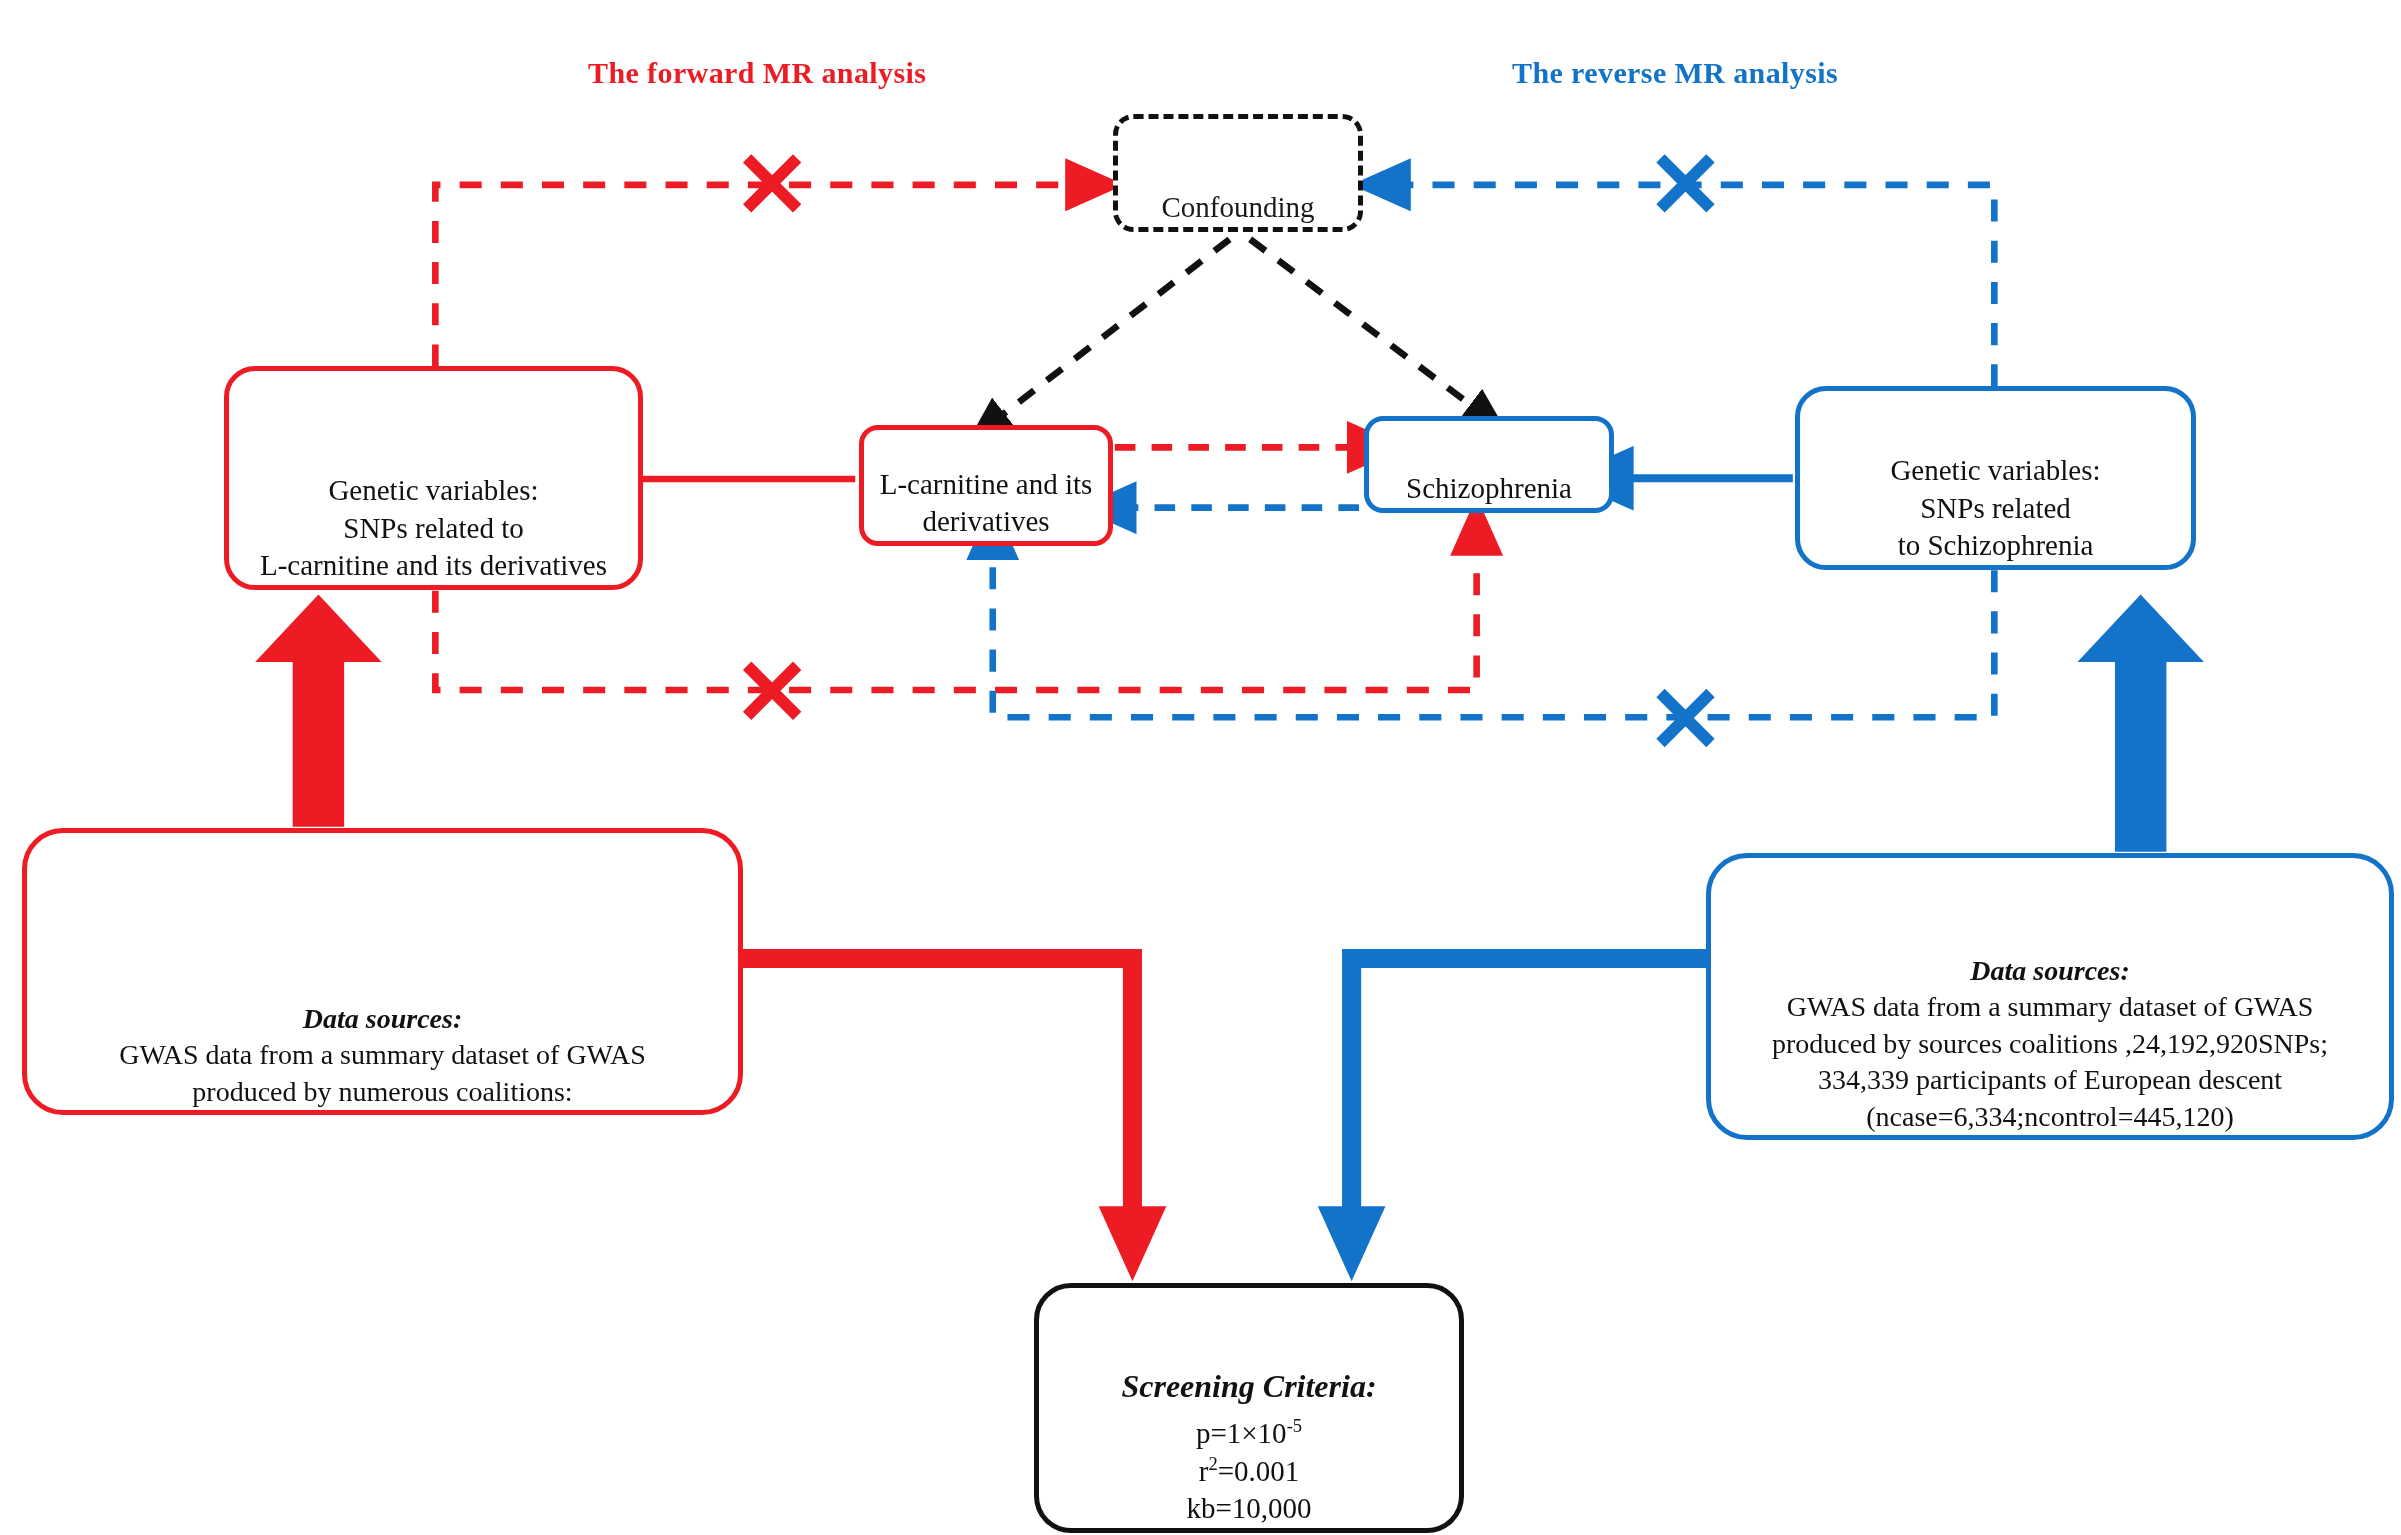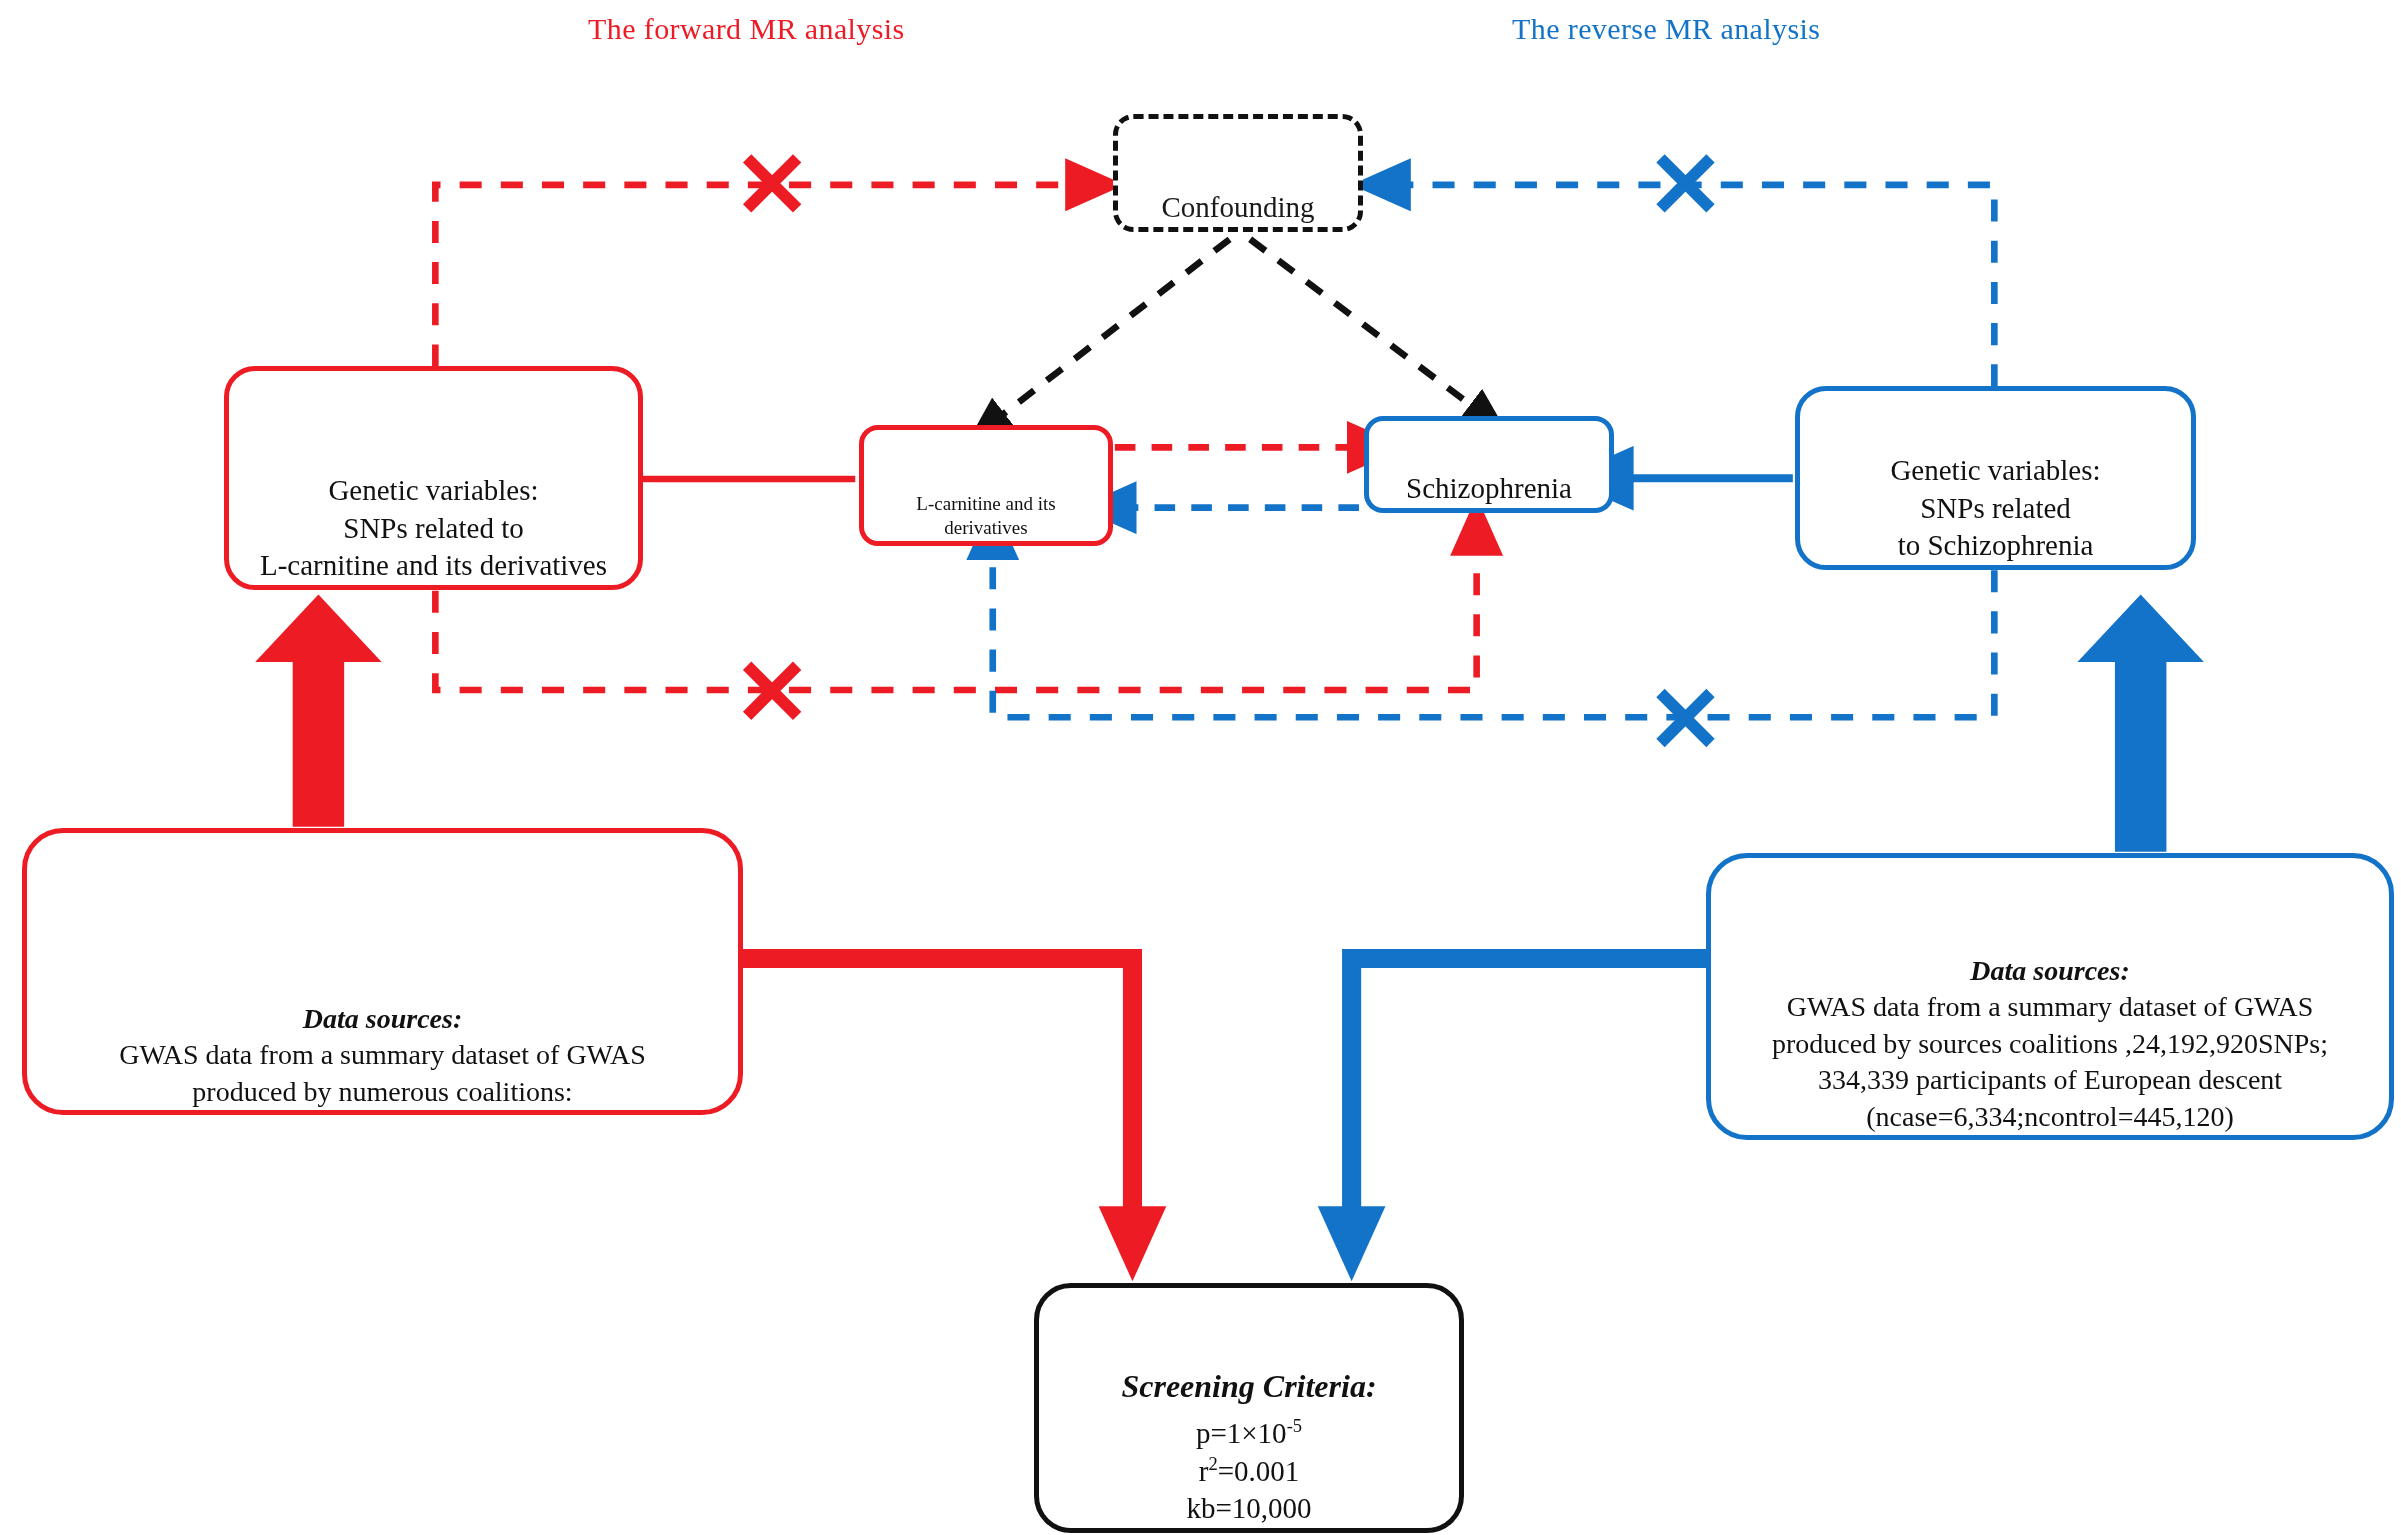--- a/index.html
+++ b/index.html
@@ -18,24 +18,25 @@
   svg.layer {
     position: absolute;
     left: 0;
     top: 0;
     width: 2401px;
     height: 1536px;
     pointer-events: none;
   }
   .hdr {
     position: absolute;
-    font-weight: normal;
+    font-weight: bold;
     font-size: 30px;
     letter-spacing: 0.4px;
     white-space: nowrap;
+    margin-top: 44px;
   }
   .hdr-fwd { color: #ed1c24; left: 588px; top: 11.8px; }
   .hdr-rev { color: #1273c8; left: 1512px; top: 11.8px; }
 
   .nodebox {
     position: absolute;
     box-sizing: border-box;
     background: #ffffff;
     display: flex;
     flex-direction: column;
@@ -60,21 +61,21 @@
     left: 224px; top: 366px; width: 419px; height: 224px;
     border: 5.1px solid #ed1c24;
     border-radius: 31px;
     font-size: 29px;
     color: #111;
   }
   #exposure {
     left: 859px; top: 425px; width: 254px; height: 121px;
     border: 5.1px solid #ed1c24;
     border-radius: 19px;
-    font-size: 19px;
+    font-size: 29px;
     color: #111;
   }
   #outcome {
     left: 1364px; top: 416px; width: 250px; height: 97px;
     border: 5.1px solid #1273c8;
     border-radius: 19px;
     font-size: 29px;
     color: #111;
   }
   #gv-right {

